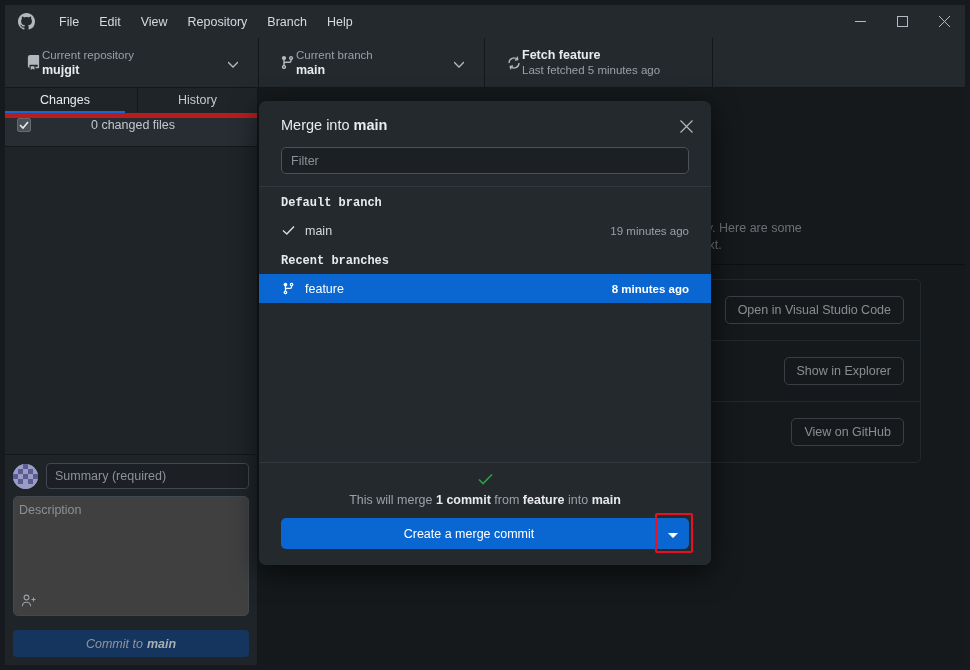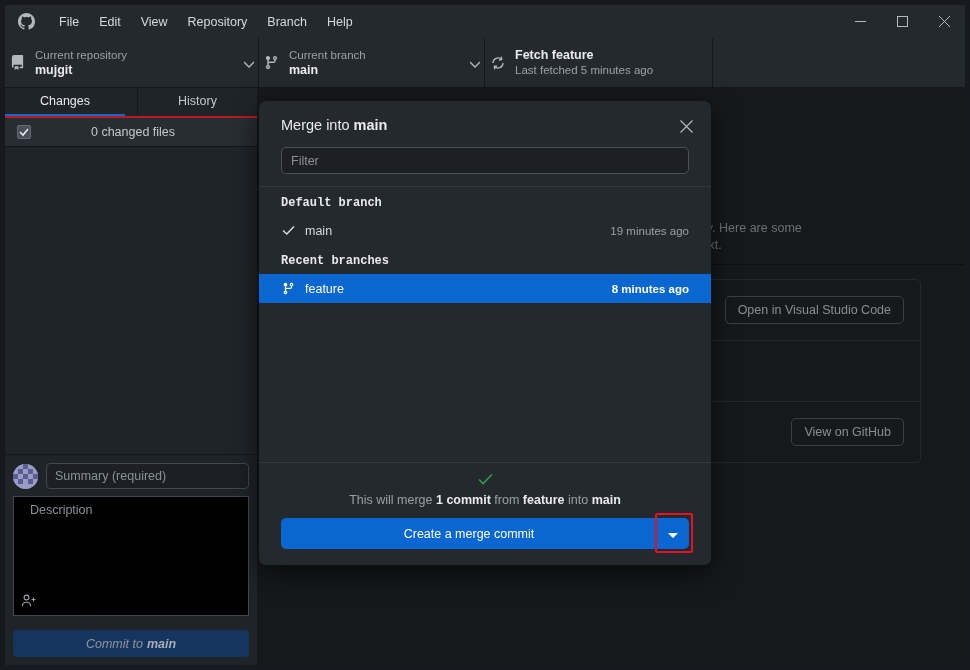--- a/index.html
+++ b/index.html
@@ -38,21 +38,21 @@
   
   .toolbar {
     height: 50px; flex: 0 0 50px;
     background: #24292e;
     display: flex;
     border-bottom: 1px solid #141719;
   }
   .tb-btn {
     display: flex; align-items: center;
     border-right: 1px solid #141719;
-    padding: 0 4px; cursor: default; gap: 9px;
+    padding: 0 20px; cursor: default; 
   }
   .tb-repo { width: 254px; }
   .tb-branch { width: 226px; }
   .tb-fetch { width: 228px; }
   .tb-ico { width: 17px; display: flex; align-items: center; justify-content: center; color: #b3b8bd; flex: 0 0 17px; }
   .tb-txt { flex: 1 1 auto; min-width: 0; }
   .tb-label { font-size: 11.5px; color: #9aa0a6; line-height: 14px; white-space: nowrap; overflow: hidden; text-overflow: ellipsis;}
   .tb-value { font-size: 12.5px; color: #e8eaed; font-weight: bold; line-height: 16px; white-space: nowrap; overflow: hidden; text-overflow: ellipsis;}
   .tb-sub { font-size: 11.5px; color: #9aa0a6; line-height: 15px; white-space: nowrap; }
   .caret { color: #b3b8bd; flex: 0 0 10px; }
@@ -61,32 +61,32 @@
   .body { flex: 1 1 auto; display: flex; min-height: 0; }
 
   
   .sidebar {
     width: 253px; flex: 0 0 253px;
     background: #1f2428;
     border-right: 1px solid #141719;
     display: flex; flex-direction: column;
     min-height: 0;
   }
-  .tabs { display: flex; height: 30px; flex: 0 0 30px; border-bottom: 2px solid #b91c1c; gap: 12px; }
+  .tabs { display: flex; height: 30px; flex: 0 0 30px; border-bottom: 5px solid #b91c1c; gap: 12px; }
   .tab {
     flex: 1 1 50%; display: flex; align-items: center; justify-content: center;
     font-size: 12.5px; color: #c3c8cd; cursor: default;
     border-bottom: 2px solid transparent;
   }
   .tab.active { color: #e8eaed; border-bottom-color: #1767d2; }
   .tab + .tab { border-left: 1px solid #141719; }
   .changed-row {
     height: 29px; flex: 0 0 29px;
     background: #282d33;
-    display: flex; align-items: center;
+    display: flex; 
     border-bottom: 1px solid #141719;
     padding-left: 12px;
   }
   .chk {
     width: 14px; height: 14px; flex: 0 0 14px;
     background: #4a5057; border: 1px solid #656b72; border-radius: 2px;
     display: flex; align-items: center; justify-content: center;
     color: #e8eaed; font-size: 11px; line-height: 1;
   }
   .changed-txt { flex: 1 1 auto; text-align: center; font-size: 12.5px; color: #c3c8cd; padding-right: 22px; }
@@ -106,22 +106,22 @@
     flex: 1 1 auto; height: 26px;
     background: #1c2024; border: 1px solid #414850; border-radius: 4px;
     color: #c3c8cd; font-size: 12.5px; padding: 0 8px;
     font-family: "Liberation Sans", sans-serif;
     outline: none;
   }
   .inp::placeholder { color: #8b9197; }
   .desc-wrap { position: relative; }
   .desc {
     width: 100%; height: 120px;
-    background: #000000; border: 1px solid #414850; border-radius: 0;
-    color: #c3c8cd; font-size: 12.5px; padding: 6px 16px;
+    background: #404040; border: 1px solid #414850; border-radius: 5px;
+    color: #c3c8cd; font-size: 12.5px; padding: 6px 5px;
     font-family: "Liberation Sans", sans-serif;
     resize: none; outline: none;
   }
   .desc::placeholder { color: #8b9197; }
   .coauthor { position: absolute; left: 8px; bottom: 7px; color: #9aa0a6; }
   .commit-btn {
     margin-top: 10px; width: 100%; height: 27px;
     background: #16355e; border: none; border-radius: 4px;
     color: #8f959b; font-size: 12.5px;
     font-family: "Liberation Sans", sans-serif;
@@ -417,20 +417,21 @@
             <div class="action-title">Open the repository in your external editor</div>
             <div class="action-desc">Select your editor in Options</div>
           </div>
           <button class="ghost-btn">Open in Visual Studio Code</button>
         </div>
         <div class="action-row">
           <div class="action-txt">
             <div class="action-title">View the files of your repository in Explorer</div>
             <div class="action-desc">Repository menu or Ctrl Shift F</div>
           </div>
+          <button class="ghost-btn">Show in Explorer</button>
         </div>
         <div class="action-row">
           <div class="action-txt">
             <div class="action-title">Open the repository page on GitHub in your browser</div>
             <div class="action-desc">Repository menu or Ctrl Shift G</div>
           </div>
           <button class="ghost-btn">View on GitHub</button>
         </div>
       </div>
 

